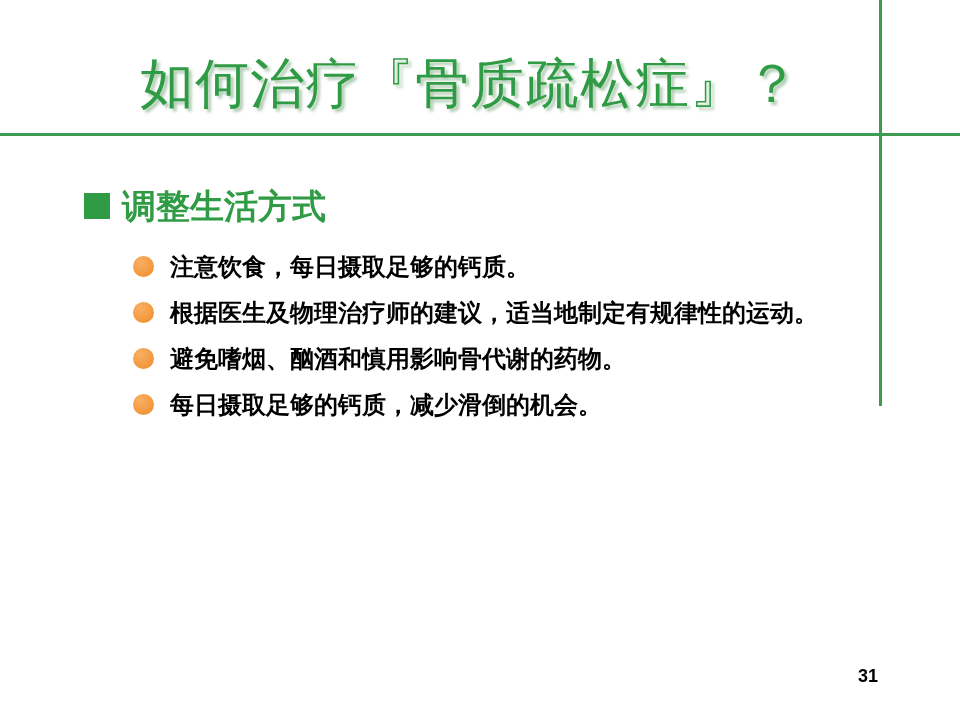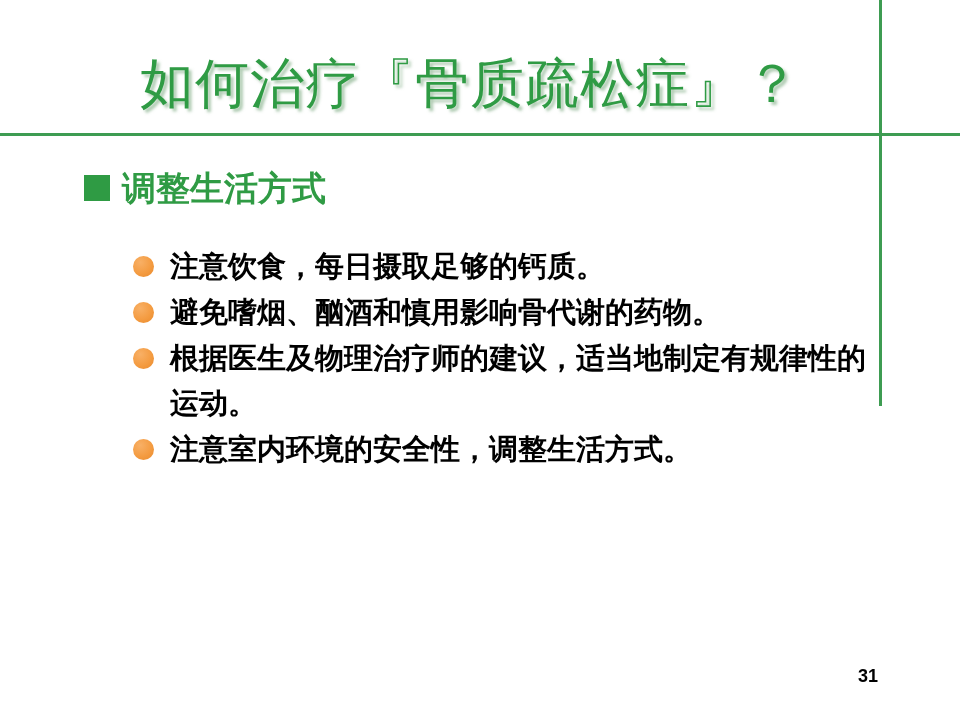--- a/index.html
+++ b/index.html
@@ -46,21 +46,21 @@
     color: #2f9b44;
     letter-spacing: 1px;
     text-shadow: 3px 3px 3px rgba(110,160,115,0.55);
     white-space: nowrap;
   }
 
   
   .heading {
     position: absolute;
     left: 84px;
-    top: 168px;
+    top: 186px;
     display: flex;
     align-items: center;
     justify-content: space-between;
   }
   .square-bullet {
     display: inline-block;
     width: 26px;
     height: 26px;
     background: #2f9b44;
     margin-right: 12px;
@@ -81,21 +81,21 @@
     top: 244px;
     width: 762px;
     list-style: none;
     margin: 0;
     padding: 0;
   }
   .bullets li {
     position: relative;
     padding-left: 50px;
     max-width: 760px;
-    font-size: 29px;
+    font-size: 24px;
     font-weight: bold;
     color: #000000;
     line-height: 45px;
     margin-bottom: 1px;
   }
   .dot {
     position: absolute;
     left: 13px;
     top: 12px;
     width: 21px;
@@ -129,27 +129,27 @@
     <span class="heading-text">调整生活方式</span>
   </div>
 
   <ul class="bullets">
     <li>
       <span class="dot"></span>
       <span>注意饮食，每日摄取足够的钙质。</span>
     </li>
     <li>
       <span class="dot"></span>
+      <span>根据医生及物理治疗师的建议，适当地制定有规律性的运动。</span>
+    </li>
+    <li>
+      <span class="dot"></span>
       <span>避免嗜烟、酗酒和慎用影响骨代谢的药物。</span>
     </li>
     <li>
       <span class="dot"></span>
-      <span>根据医生及物理治疗师的建议，适当地制定有规律性的运动。</span>
-    </li>
-    <li>
-      <span class="dot"></span>
-      <span>注意室内环境的安全性，调整生活方式。</span>
+      <span>每日摄取足够的钙质，减少滑倒的机会。</span>
     </li>
   </ul>
 
   <div class="page-number">31</div>
 
 </div>
 
 </body></html>

